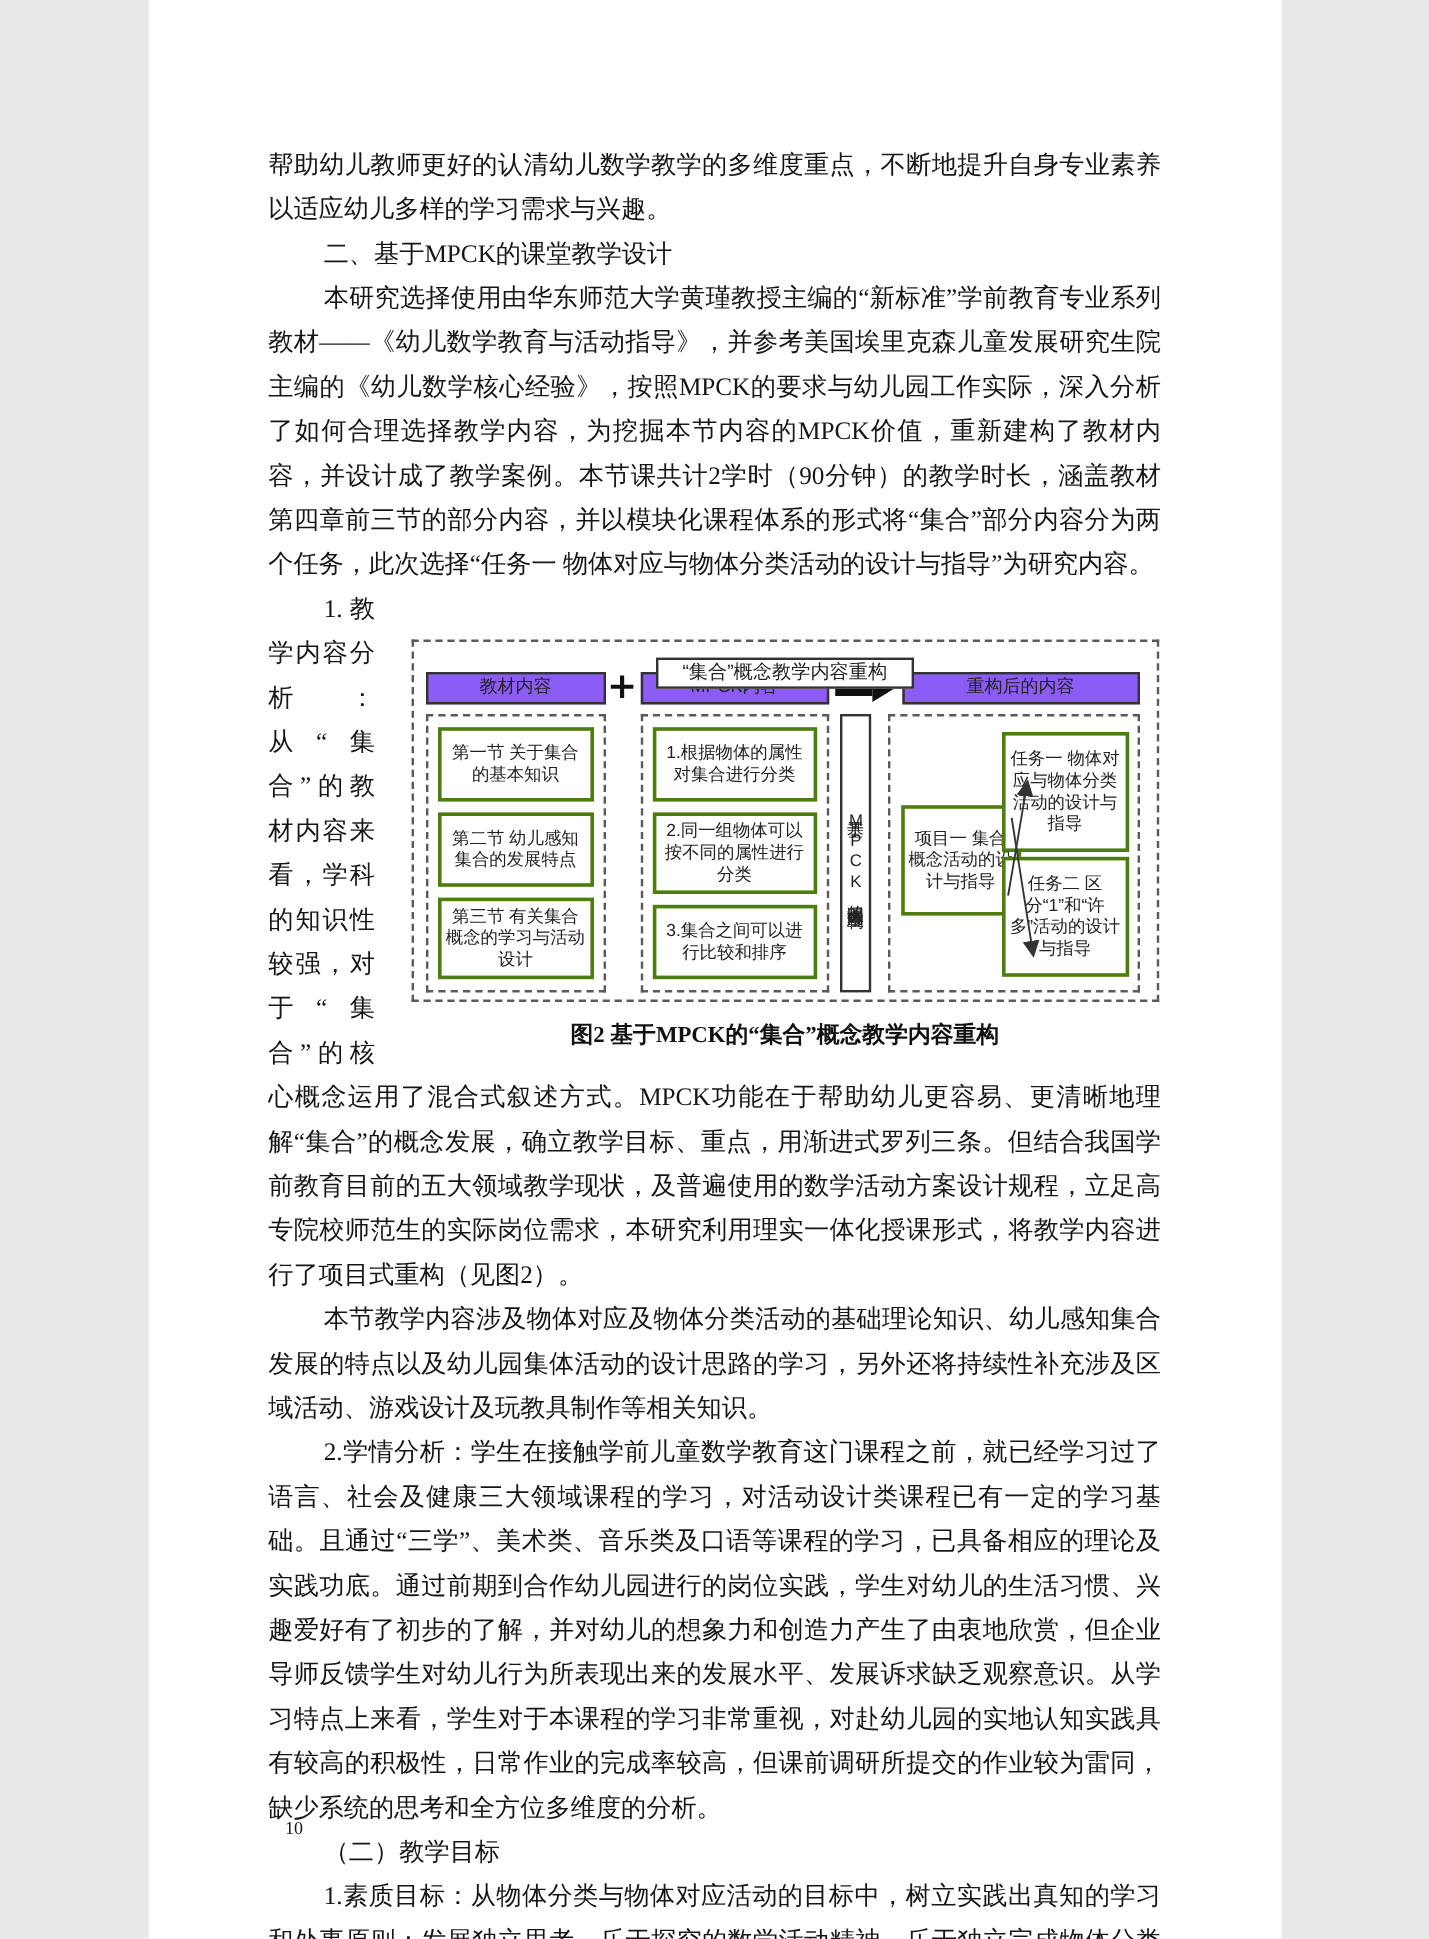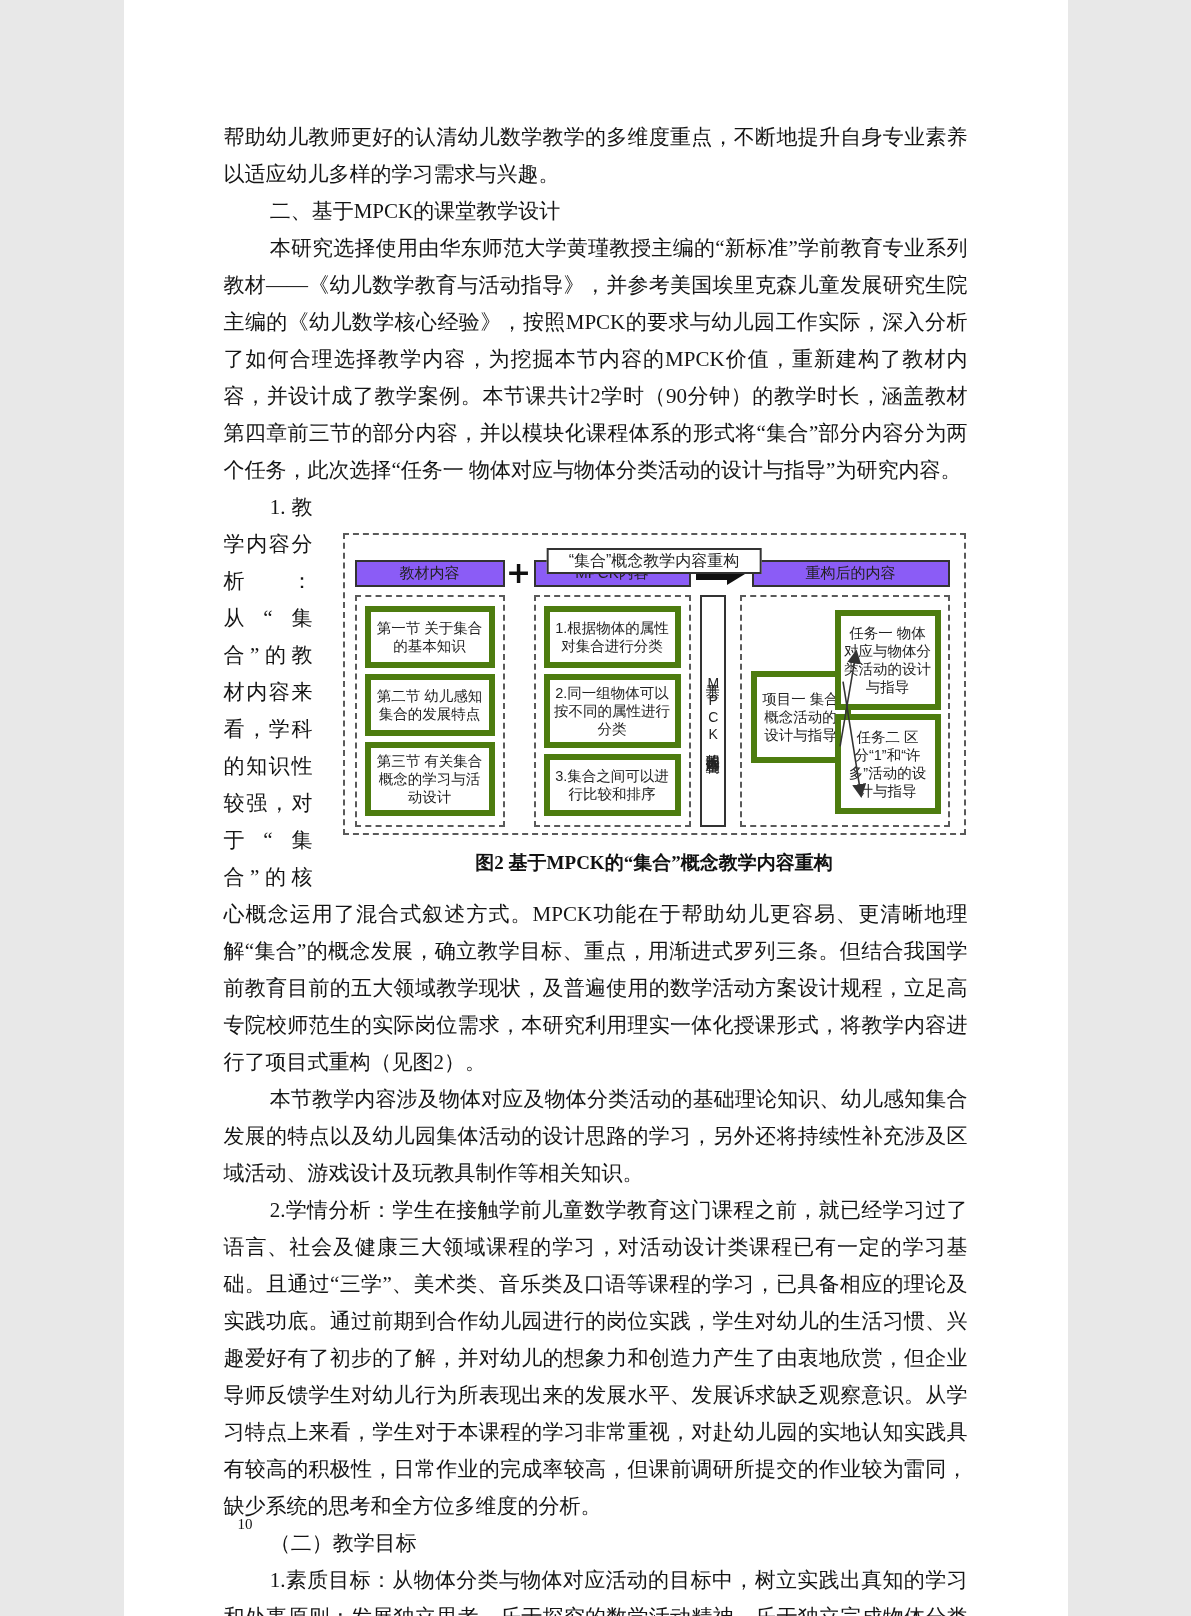--- a/index.html
+++ b/index.html
@@ -60,21 +60,21 @@
     border:2px dashed #5a5a5a; background:#fff;
   }
   .dcol.c1 { left:14px; width:150px; }
   .dcol.c2 { left:193px; width:157px; }
   .dcol.c3 { left:399px; width:210px; }
   .dcol.c1, .dcol.c2 {
     display:flex; flex-direction:column; justify-content:space-between;
     padding:9px 8px;
   }
   .sbox {
-    box-sizing:border-box; border:6px solid #4d7c0f; background:#fff;
+    box-sizing:border-box; border:3px solid #4d7c0f; background:#fff;
     font-size:14.5px; text-align:center;
     display:flex; align-items:center; justify-content:center;
     padding:4px 3px;
   }
   .dcol.c1 .sbox, .dcol.c2 .sbox { min-height:62px; }
 
   .vbox {
     position:absolute; left:359px; top:92px; bottom:10px; width:26px; box-sizing:border-box;
     border:2px solid #333; background:#fff; z-index:2;
     writing-mode:vertical-lr; text-orientation:upright;

